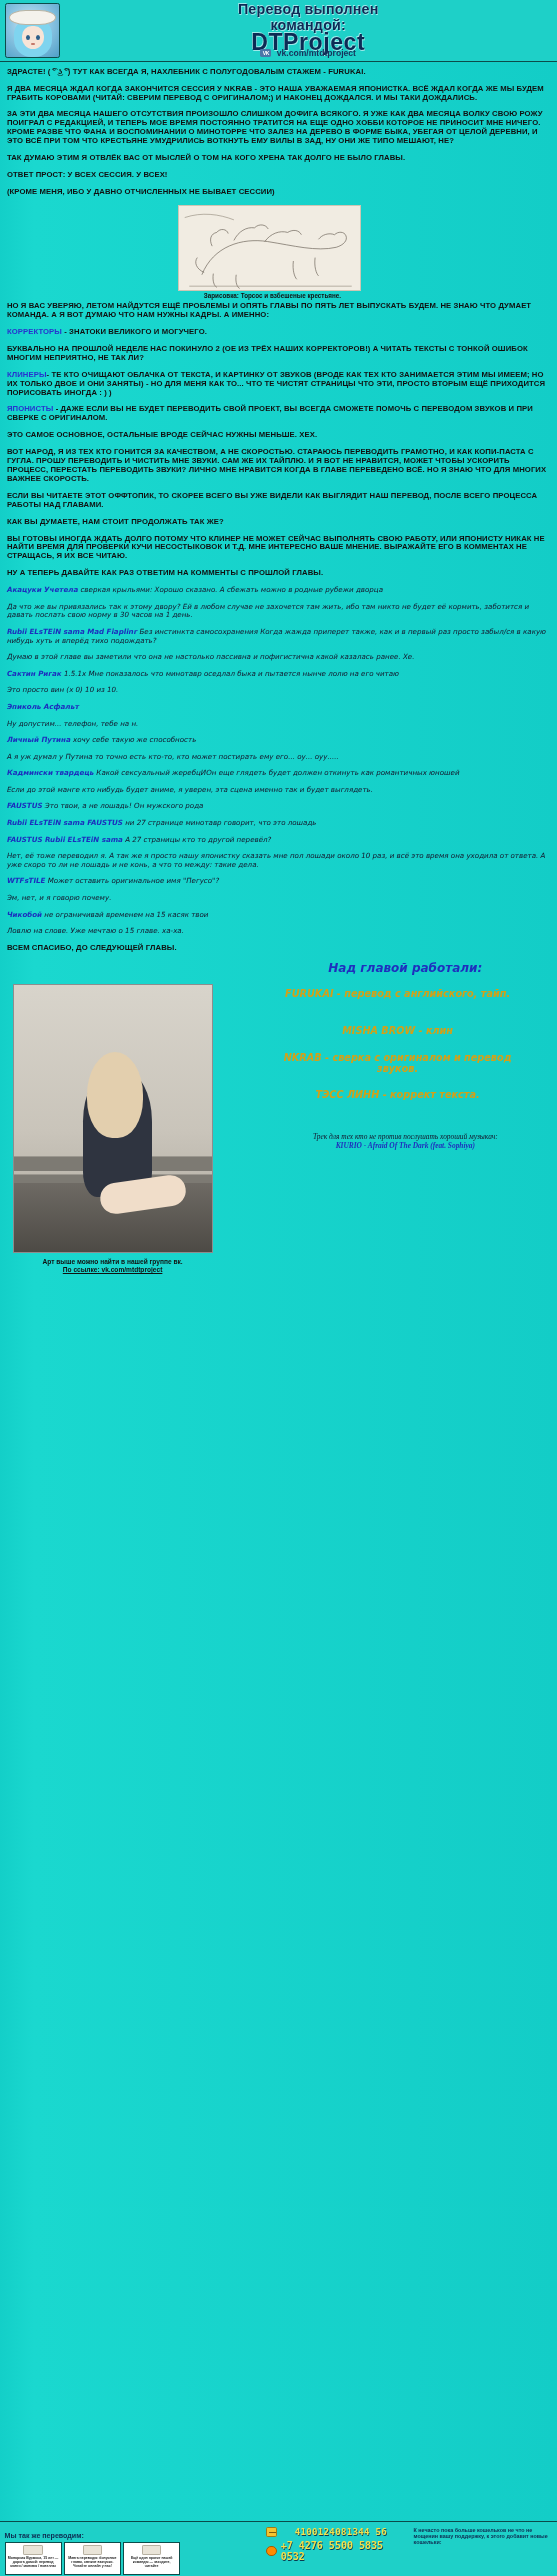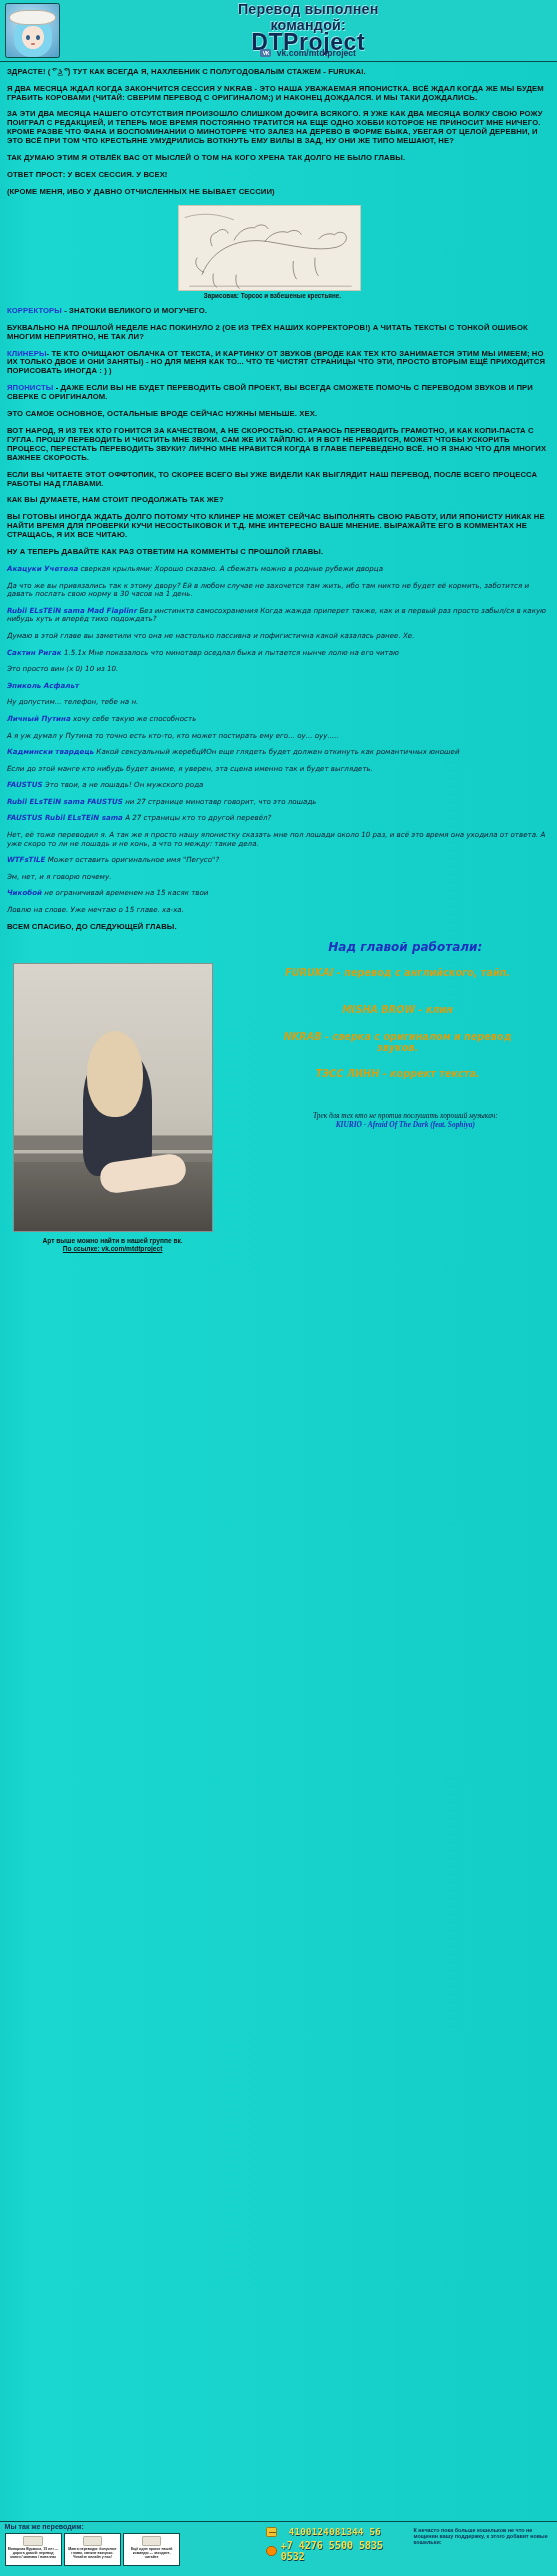--- a/index.html
+++ b/index.html
@@ -252,21 +252,21 @@
 
   
   .footer {
     position: absolute;
     left: 0; right: 0; bottom: 0;
     height: 55px;
     background: #1ed0c8;
     border-top: 1.7px solid #0b4c4a;
   }
   .footer .left {
-    position: absolute; left: 4.6px; top: 1px; width: 240px;
+    position: absolute; left: 4.6px; top: 10px; width: 240px;
   }
   .footer .ftitle {
     font-size: 7.1px;
     font-weight: bold;
     color: #0f2c52;
     margin-bottom: 1.7px;
   }
   .sponsors {
     display: flex; gap: 2.3px; align-items: flex-start;
   }
@@ -288,21 +288,21 @@
     width: 19.4px; height: 10.3px;
     background: #e9e4d8;
     border: 0.6px solid #b7b0a0;
     border-radius: 1.1px;
   }
   .footer .right {
     position: absolute; right: 4.6px; top: 4.6px; width: 286px;
     text-align: left;
   }
   .card-row {
-    display: flex; align-items: center; gap: 12px;
+    display: flex; align-items: center; gap: 18px;
     margin-bottom: 2.3px;
   }
   .card-num {
     font-family: "DejaVu Sans Mono", monospace;
     font-size: 9.1px;
     font-weight: bold;
     color: #f4e04a;
     text-shadow: 0.6px 0.6px 0 #0b3b52;
     letter-spacing: 0.3px;
   }
@@ -396,20 +396,21 @@
           </g>
           <g fill="none" stroke="#8a8073" stroke-width="1">
             <path d="M18 140 L302 140"></path>
             <path d="M10 20 C40 10 70 14 96 24"></path>
           </g>
         </svg>
       </div>
       <div class="sketch-cap">Зарисовка: Торсос и взбешеные крестьяне.</div>
     </div>
 
+    <p class="t">Но я вас уверяю, летом найдутся ещё проблемы и опять главы по пять лет выпускать будем. Не знаю что думает команда. А я вот думаю что нам нужны кадры. А именно:</p>
     <p class="t"></p>
 
     <p class="t">
       <span class="role">КОРРЕКТОРЫ</span><span> - знатоки великого и могучего.</span>
     </p>
     <p class="t">Буквально на прошлой неделе нас покинуло 2 (ОЕ из трёх наших корректоров!) А читать тексты с тонкой ошибок многим неприятно, не так ли?</p>
 
     <p class="t">
       <span class="role">КЛИНЕРЫ</span><span>- Те кто очищают облачка от текста, и картинку от звуков (вроде как тех кто занимается этим мы имеем; но их только двое и они заняты) - НО ДЛЯ МЕНЯ КАК ТО... ЧТО ТЕ ЧИСТЯТ СТРАНИЦЫ ЧТО ЭТИ, ПРОСТО ВТОРЫМ ЕЩЁ ПРИХОДИТСЯ ПОРИСОВАТЬ ИНОГДА : ) )</span>
     </p>

